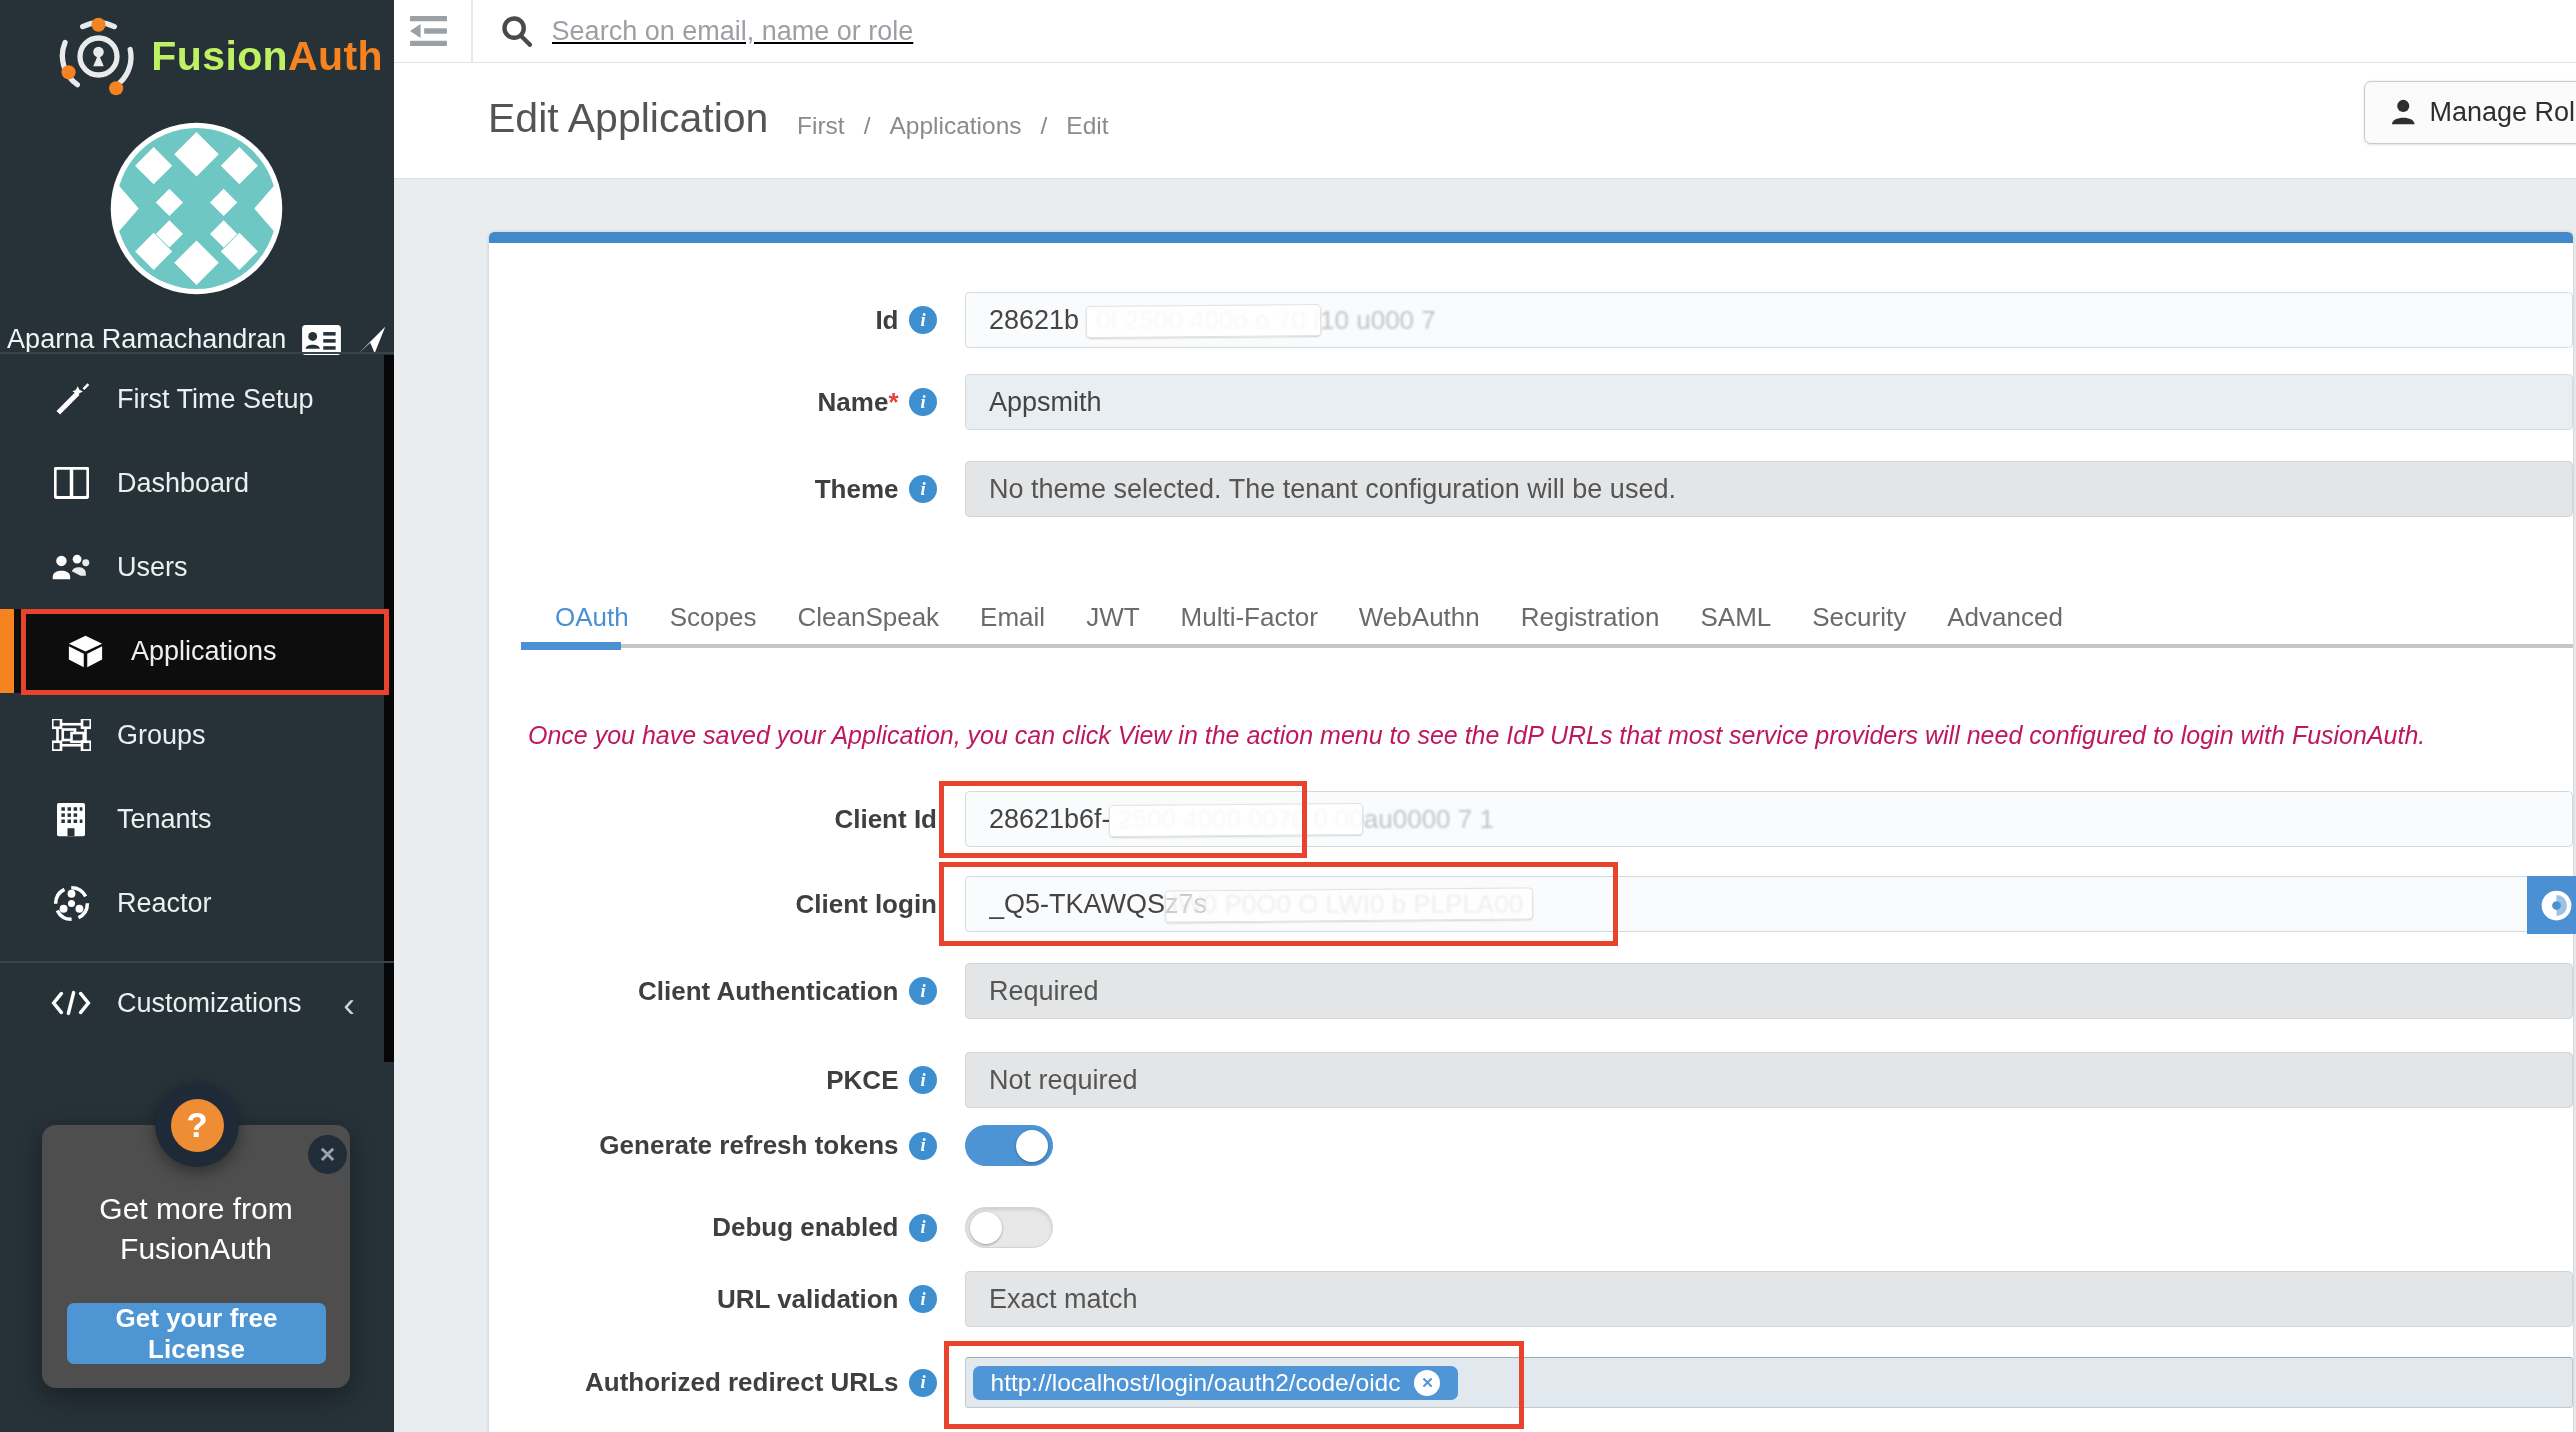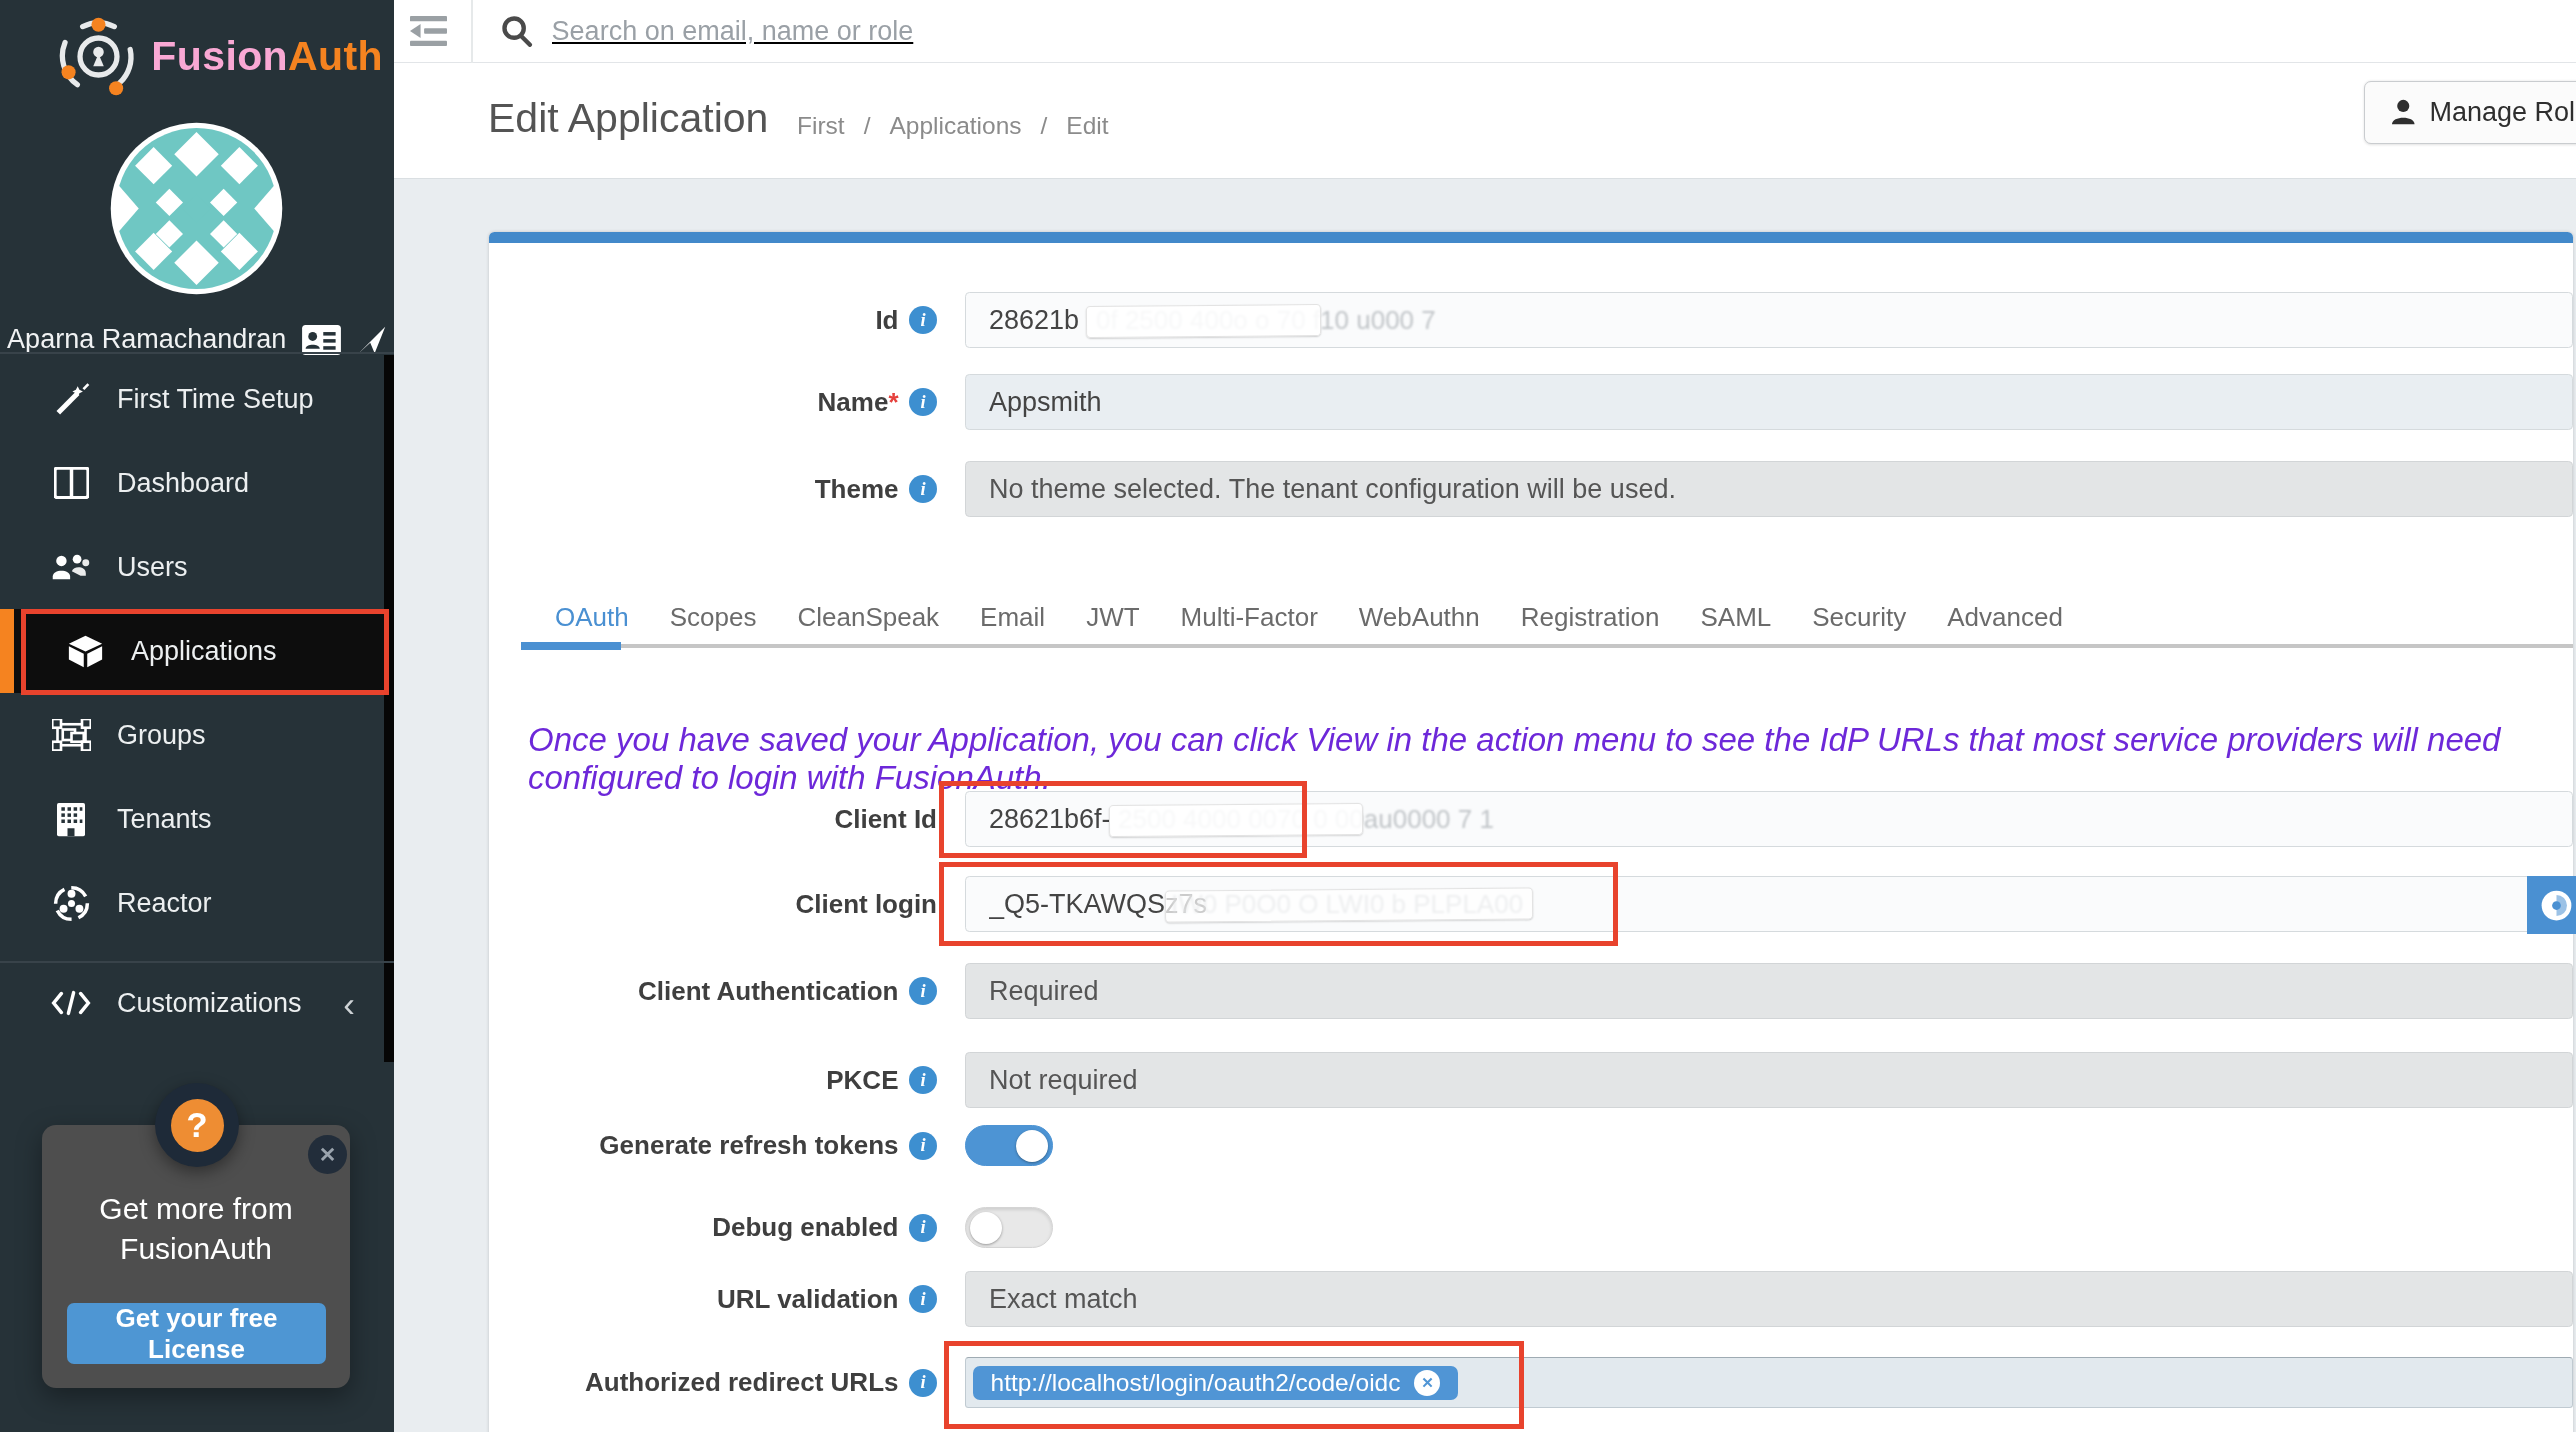--- a/index.html
+++ b/index.html
@@ -4,21 +4,21 @@
 <style>
   * { margin:0; padding:0; box-sizing:border-box; }
   html,body { background:#cfd4d8; }
   body { font-family:"Liberation Sans", sans-serif; }
   .stage { position:relative; width:2576px; height:1432px; background:#e9edf0; overflow:hidden; }
 
   
   .sidebar { position:absolute; left:0; top:0; width:394px; height:1432px; background:#263238; }
   .logo-row { position:absolute; left:58px; top:15.8px; display:flex; align-items:center; gap:12.3px; }
   .wordmark { font-size:41px; font-weight:700; letter-spacing:0.4px; }
-  .wm-a { color:#f9a8d4; } .wm-b { color:#f58320; }
+  .wm-a { color:#bef264; } .wm-b { color:#f58320; }
   .avatar-wrap { position:absolute; left:109px; top:121px; width:175px; height:175px; }
   .user-row { position:absolute; left:0; top:324px; width:394px; display:flex; align-items:center; justify-content:center; gap:15.8px; color:#f0f2f3; font-size:27px; }
   .sb-divider { position:absolute; left:0; width:394px; height:1.8px; background:#38434a; }
   .nav { position:absolute; left:0; top:357px; width:394px; }
   .nav-item { position:relative; height:84px; display:flex; align-items:center; gap:26px; padding-left:51px; color:#eceff0; font-size:27px; cursor:pointer; }
   .nav-item.active { background:#0d0d0d; }
   .nav-item.active::before { content:""; position:absolute; left:0; top:0; width:14px; height:100%; background:#f58320; }
   .nav-item.active { padding-left:65px; }
   .nav-icon { width:40px; display:flex; justify-content:center; }
   .scroll-strip { position:absolute; left:384px; top:355px; width:10.5px; height:707px; background:#060606; }
@@ -59,21 +59,21 @@
   .bg-white { background:#fafbfc; }
   .bg-blue  { background:#e9eef2; }
   .readonly { width:100%; height:56px; background:#e3e5e6; border:1.8px solid #d2d5d7; border-radius:4.4px; font-size:27px; color:#555; display:flex; align-items:center; padding:0 23px; }
 
   .tabs { position:absolute; left:66px; top:366px; display:flex; gap:41px; font-size:26px; color:#6b6b6b; align-items:center; height:39px; }
   .tab { cursor:pointer; white-space:nowrap; }
   .tab.active { color:#4a90d2; }
   .tab-line { position:absolute; left:132px; top:412px; width:1952px; height:3.5px; background:#c6c6c6; }
   .tab-line-active { position:absolute; left:32px; top:410px; width:100px; height:7.9px; background:#4a90d2; }
 
-  .note { position:absolute; left:39px; top:489px; width:2014px; font-size:33px; font-style:italic; color:#6d28d9; }
+  .note { position:absolute; left:39px; top:489px; width:2014px; font-size:25px; font-style:italic; color:#be185d; }
 
   .toggle { position:relative; width:88px; height:41px; border-radius:21px; cursor:pointer; flex:none; }
   .toggle .knob { position:absolute; top:4.4px; width:32px; height:32px; border-radius:50%; background:#fff; box-shadow:0 0.9px 2.6px rgba(0,0,0,.35); }
   .toggle { background:#e8e8e8; border:0.9px solid #d4d4d4; box-shadow:inset 0 1.8px 3.5px rgba(0,0,0,.12); }
   .toggle .knob { left:4.4px; }
   .toggle.on { background:#4d94d4; border-color:#4d94d4; box-shadow:none; }
   .toggle.on .knob { left:auto; right:4.4px; }
 
   .chipfield { width:100%; height:51px; background:#e2e9ee; border:1.8px solid #c0cad1; border-top-color:#9fabb3; border-radius:3.5px; display:flex; align-items:center; padding:0 7px; }
   .chip { height:34px; background:#5095d5; border-radius:7px; color:#fff; font-size:24.5px; display:flex; align-items:center; gap:14px; padding:0 17.5px; }

